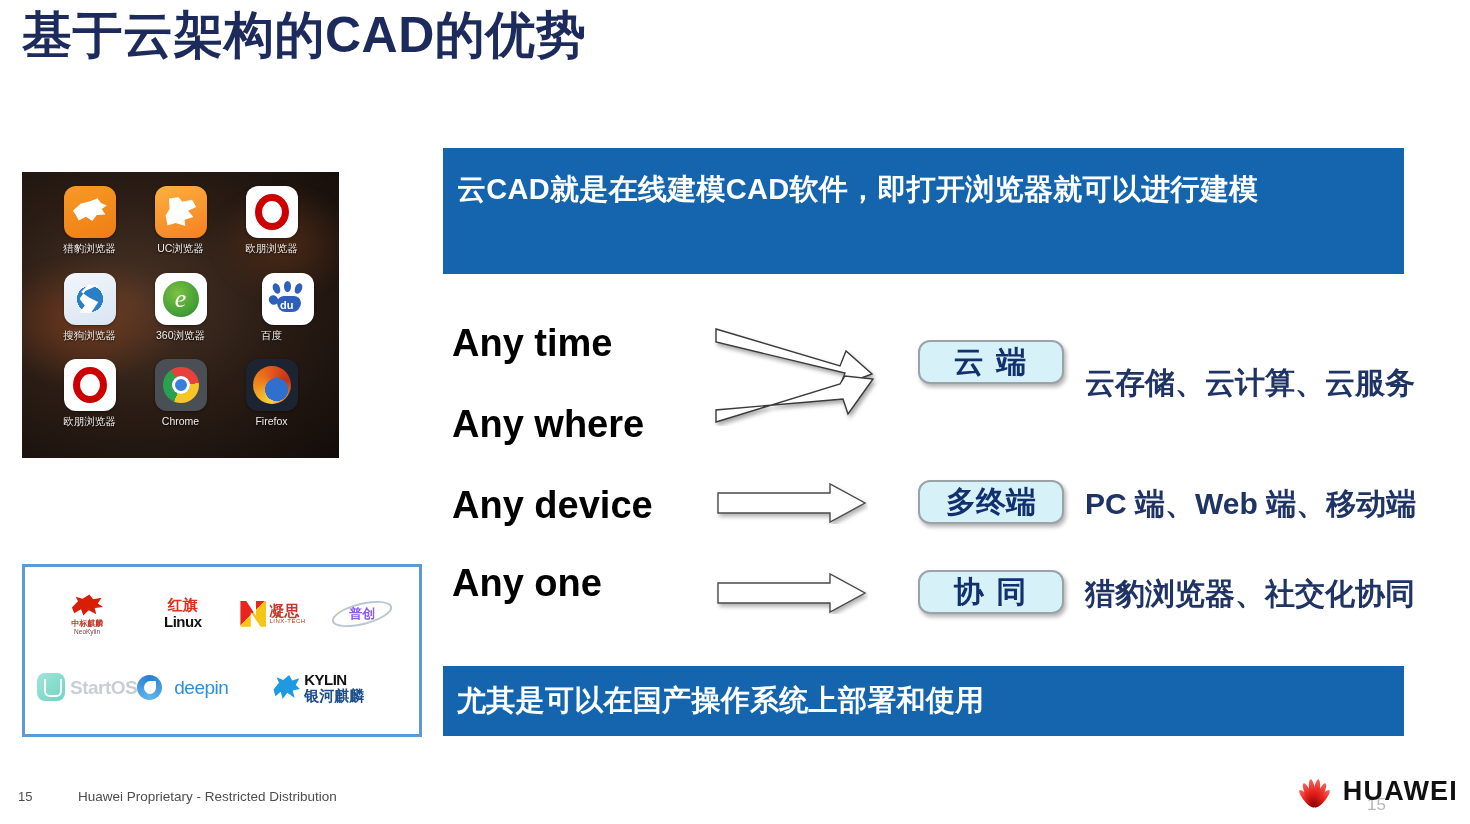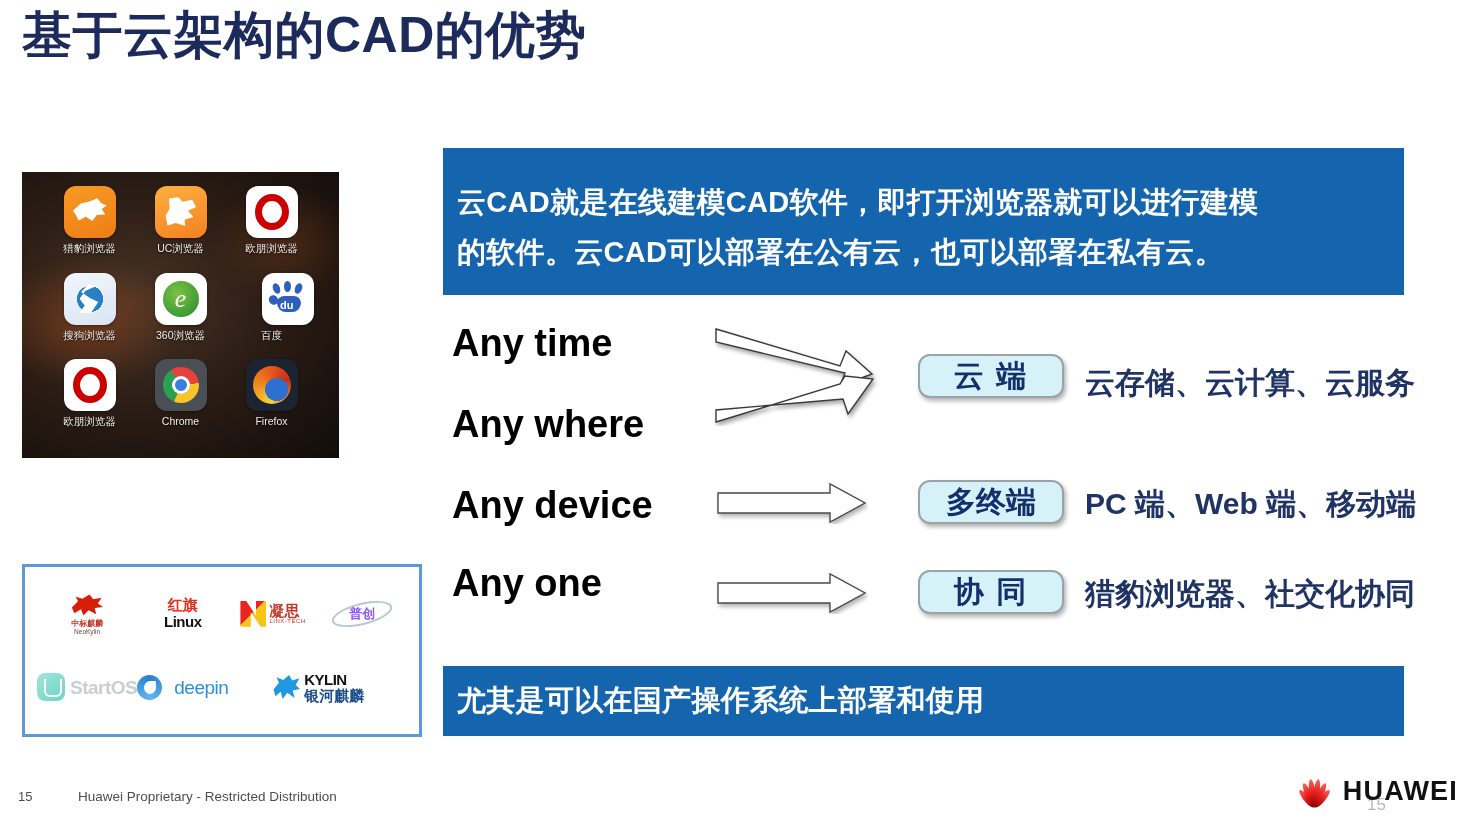--- a/index.html
+++ b/index.html
@@ -175,24 +175,24 @@
     background: radial-gradient(circle at 62% 62%, #2f6fd0 0 34%, rgba(0,0,0,0) 35%),
                 conic-gradient(from 180deg, #f5d63a, #f08a1d 25%, #e4561c 50%, #c53117 70%, #f5a623 95%, #f5d63a);
   }
 
   
   #top-banner {
     position: absolute;
     left: 443px;
     top: 148px;
     width: 961px;
-    height: 147px;
+    height: 126px;
     background: #1465ae;
     box-sizing: border-box;
-    padding: 29px 18px 0 14px;
+    padding: 16px 18px 0 14px;
   }
   #top-banner .banner-text {
     color: #ffffff;
     font-size: 29px;
     font-weight: bold;
     line-height: 50px;
     letter-spacing: 0.3px;
   }
 
   
@@ -221,21 +221,21 @@
     box-shadow: 2px 3px 4px rgba(0,0,0,.30);
     display: flex;
     align-items: center;
     justify-content: center;
     color: #12306e;
     font-size: 30px;
     font-weight: bold;
     box-sizing: border-box;
     letter-spacing: 2px;
   }
-  #pill-cloud  { top: 354px; }
+  #pill-cloud  { top: 340px; }
   #pill-multi  { top: 480px; letter-spacing: 0px; }
   #pill-collab { top: 570px; }
 
   
   .desc {
     position: absolute;
     left: 1085px;
     font-size: 30px;
     font-weight: bold;
     color: #1f3364;
@@ -460,21 +460,20 @@
           <div class="glyph-firefox"></div>
         </div>
       <div class="app-label">Firefox</div>
     </div>
 
   </div>
 </div>
 
 <div id="top-banner">
   <div class="banner-text">云CAD就是在线建模CAD软件，即打开浏览器就可以进行建模</div>
-  <div class="banner-text">的软件。云CAD可以部署在公有云，也可以部署在私有云。</div>
 </div>
 
 <div class="any-row" id="any-time">Any time</div>
 <div class="any-row" id="any-where">Any where</div>
 <div class="any-row" id="any-device">Any device</div>
 <div class="any-row" id="any-one">Any one</div>
 
 <svg class="arrow-svg" id="arrow-converge" width="168" height="100" viewBox="0 0 168 100">
   <g fill="#ffffff" stroke="#3a3a3a" stroke-width="1.4" stroke-linejoin="miter">
     <path d="M4,3 L128,40 L134,25 L160,48 L128,60 L133,47 L4,16 Z" style="filter:drop-shadow(2px 3px 2px rgba(0,0,0,.35))"></path>

